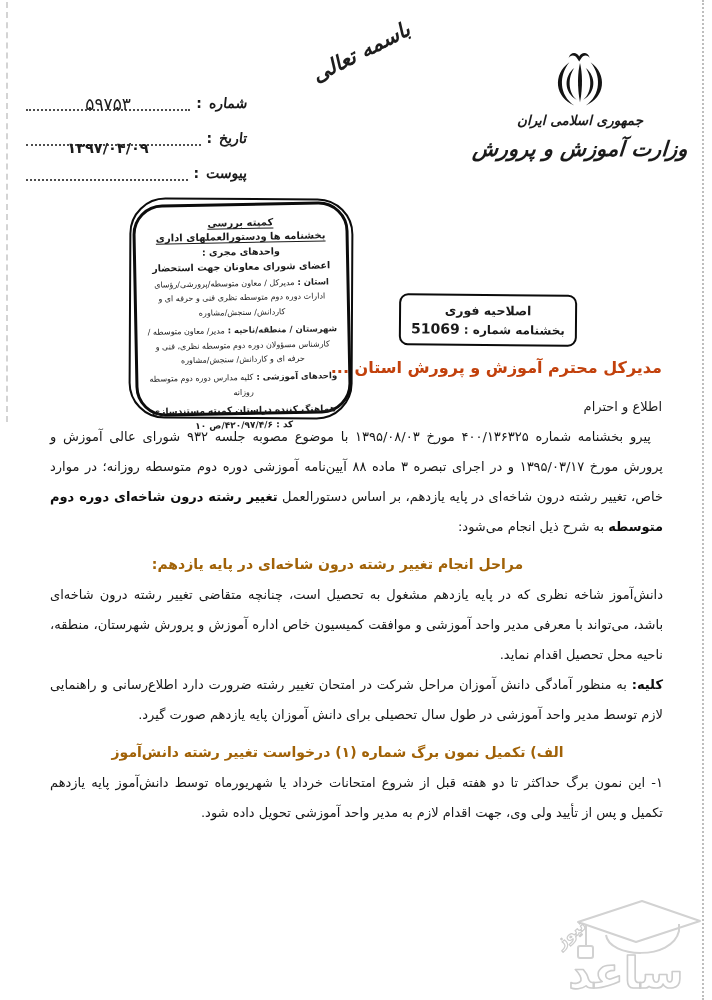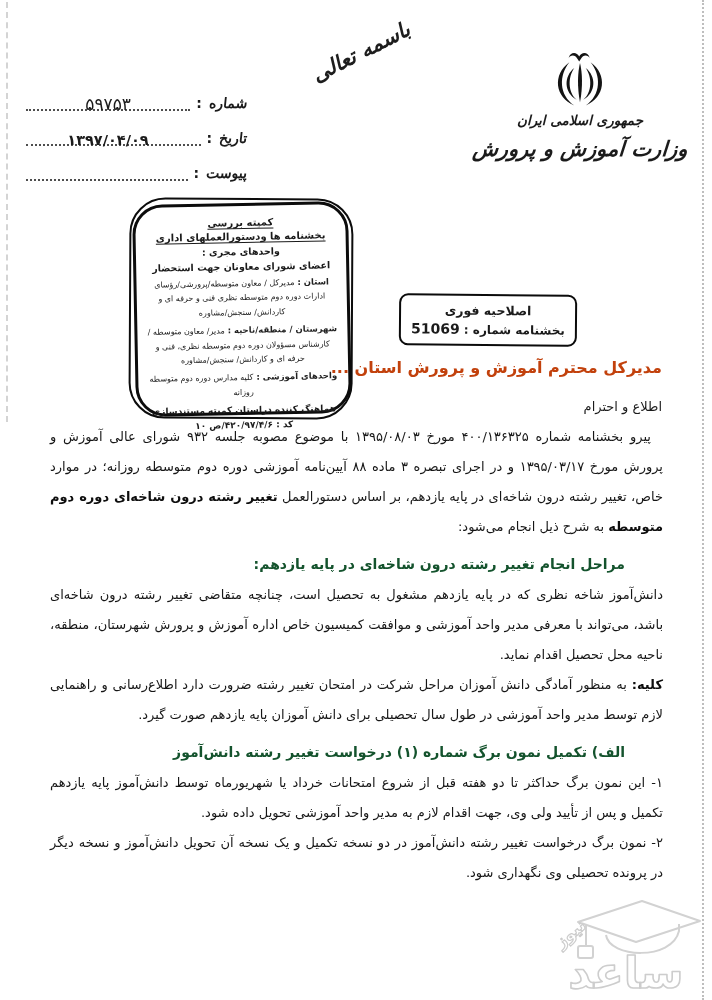--- a/index.html
+++ b/index.html
@@ -20,21 +20,21 @@
 
   
   .ref-block{position:absolute; left:26px; top:76px; width:220px; direction:rtl;}
   .ref-row{display:flex; align-items:flex-end; height:35px;}
   .ref-word{font-size:14px; font-weight:bold; font-style:italic; white-space:nowrap;
     padding-left:2px; transform:skewX(8deg);}
   .ref-colon{font-size:14px; font-weight:bold; padding:0 4px 0 6px;}
   .ref-leader{flex:1; border-bottom:2px dotted #4e4e4e; height:100%;
     display:flex; align-items:flex-end; justify-content:center;}
   .ref-value{font-weight:normal; font-size:17px; letter-spacing:2px; transform:translateY(5px);}
-  .ref-date{position:absolute; left:26px; top:56px; width:112px; text-align:center;
+  .ref-date{position:absolute; left:26px; top:64px; width:112px; text-align:center;
     font-weight:bold; font-size:14.5px; letter-spacing:1px;}
 
   
   .letterhead{position:absolute; left:470px; top:50px; width:220px;
     text-align:center; direction:rtl;}
   .emblem{display:block; margin:0 auto;}
   .lh-republic{font-size:13.5px; font-weight:600; font-style:italic; white-space:nowrap;}
   .lh-ministry{font-size:21px; font-weight:bold; font-style:italic; margin-top:9px;
     white-space:nowrap; transform:skewX(-4deg);}
   .lh-minister{font-size:16px; font-weight:bold; font-style:italic; margin-top:12px;}
@@ -66,21 +66,21 @@
   
   .recipient{position:absolute; left:50px; top:358px; width:612px; direction:rtl;
     text-align:right; font-size:16px; font-weight:bold; color:#c2410c;}
   .salutation{position:absolute; left:50px; top:399px; width:612px; direction:rtl;
     text-align:right; font-size:13px;}
   .body{position:absolute; left:50px; top:422px; width:613px; direction:rtl;
     text-align:justify; font-size:13px; line-height:30px; color:#161616;}
   .body p{margin:0;}
   .body .indent1{text-indent:12px;}
   .body .heading{font-weight:bold; font-size:14px; text-indent:38px;
-    margin:7px 0 1px; text-align:right; color:#14532d;}
+    margin:7px 0 1px; text-align:center; color:#a16207;}
   .body b{font-weight:bold; color:#0e0e0e;}
 
   
   .watermark{position:absolute; left:548px; top:882px;}
 </style>
 </head>
 <body>
 
 <div class="page">
 
@@ -151,21 +151,20 @@
   <div class="recipient">مدیرکل محترم آموزش و پرورش استان ...</div>
   <div class="salutation">اطلاع و احترام</div>
 
   <div class="body">
     <p class="indent1"><span>پیرو بخشنامه شماره ۴۰۰/۱۳۶۳۲۵ مورخ ۱۳۹۵/۰۸/۰۳ با موضوع مصوبه جلسه ۹۳۲ شورای عالی آموزش و پرورش مورخ ۱۳۹۵/۰۳/۱۷ و در اجرای تبصره ۳ ماده ۸۸ آیین‌نامه آموزشی دوره دوم متوسطه روزانه؛ در موارد خاص، تغییر رشته درون شاخه‌ای در پایه یازدهم، بر اساس دستورالعمل </span><b>تغییر رشته درون شاخه‌ای دوره دوم متوسطه</b><span> به شرح ذیل انجام می‌شود:</span></p>
     <p class="heading">مراحل انجام تغییر رشته درون شاخه‌ای در پایه یازدهم:</p>
     <p>دانش‌آموز شاخه نظری که در پایه یازدهم مشغول به تحصیل است، چنانچه متقاضی تغییر رشته درون شاخه‌ای باشد، می‌تواند با معرفی مدیر واحد آموزشی و موافقت کمیسیون خاص اداره آموزش و پرورش شهرستان، منطقه، ناحیه محل تحصیل اقدام نماید.</p>
     <p><b>کلیه:</b><span> به منظور آمادگی دانش آموزان مراحل شرکت در امتحان تغییر رشته ضرورت دارد اطلاع‌رسانی و راهنمایی لازم توسط مدیر واحد آموزشی در طول سال تحصیلی برای دانش آموزان پایه یازدهم صورت گیرد.</span></p>
     <p class="heading">الف) تکمیل نمون برگ شماره (۱) درخواست تغییر رشته دانش‌آموز</p>
     <p>۱- این نمون برگ حداکثر تا دو هفته قبل از شروع امتحانات خرداد یا شهریورماه توسط دانش‌آموز پایه یازدهم تکمیل و پس از تأیید ولی وی، جهت اقدام لازم به مدیر واحد آموزشی تحویل داده شود.</p>
-    <p>۲- نمون برگ درخواست تغییر رشته دانش‌آموز در دو نسخه تکمیل و یک نسخه آن تحویل دانش‌آموز و نسخه دیگر در پرونده تحصیلی وی نگهداری شود.</p>
   </div>
 
   <svg class="watermark" width="160" height="116" viewBox="0 0 160 116" aria-hidden="true">
     <g fill="#ffffff" stroke="#d2d2d2" stroke-width="2" stroke-linejoin="round">
 
       <g>
         <path d="M30 40 L94 19 L152 39 L88 60 Z"></path>
         <path d="M58 53 C61 76 124 79 131 49 L131 42" fill="none"></path>
         <path d="M38 42 L38 64" fill="none"></path>
         <rect x="30" y="64" width="15" height="12" rx="2"></rect>

